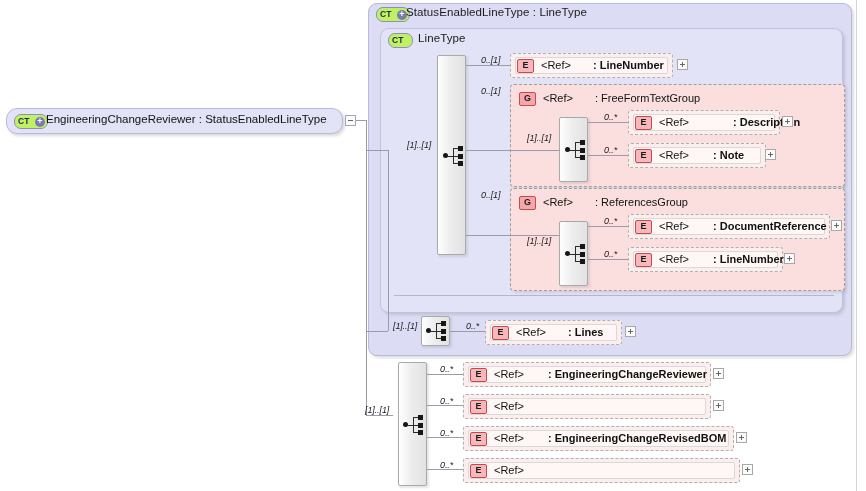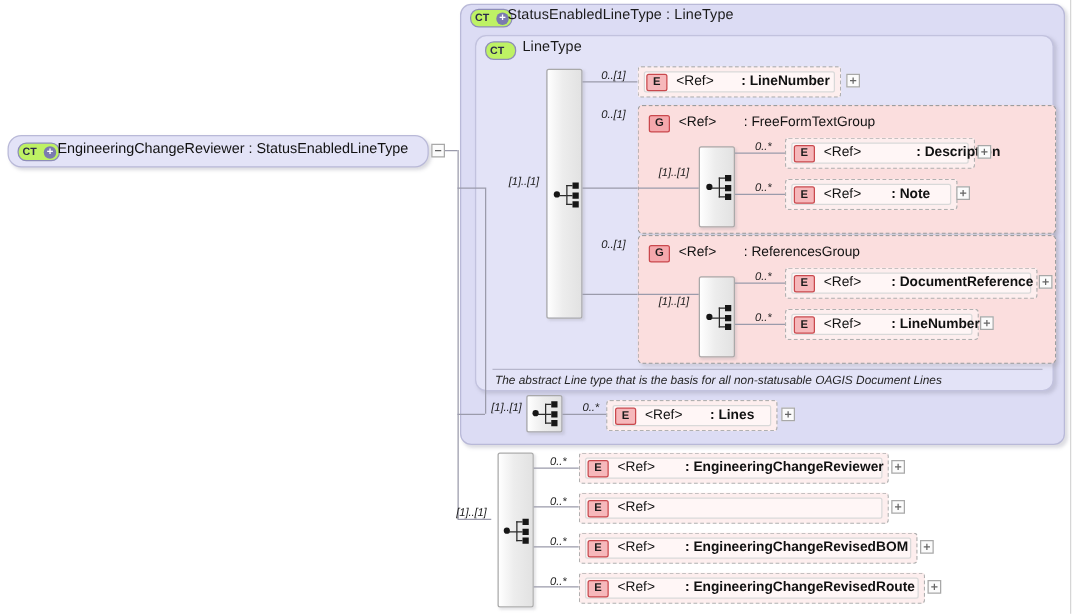--- a/index.html
+++ b/index.html
@@ -297,21 +297,20 @@
     CT<span class="plus-dot">+</span>
   </div>
   <div class="ct-title" style="left:406px; top:6px;">StatusEnabledLineType : LineType</div>
 
   <div class="ct-box inner" style="left:380px; top:28px; width:463px; height:285px;"></div>
 
   <div class="ct-icon" style="left:388px; top:33px;">CT</div>
   <div class="ct-title" style="left:418px; top:32px;">LineType</div>
 
   <div class="annot-rule" style="left:394px; top:295px; width:440px;"></div>
-  <div class="annot" style="left:396px; top:299px;">The abstract Line type that is the basis for all non-statusable OAGIS Document Lines</div>
 
   <div class="root-node" style="left:6px; top:108px; width:337px; height:26px;">
   </div>
   <div class="ct-icon wide" style="left:14px; top:114px;">
     CT<span class="plus-dot">+</span>
   </div>
   <div class="root-label" style="left:46px; top:113px;">EngineeringChangeReviewer : StatusEnabledLineType</div>
   <div class="collapser" style="left:345px; top:115px;"></div>
 
   <div class="ln-h" style="left:356px; top:120px; width:10px;"></div>
@@ -511,19 +510,18 @@
     <div class="ref-text">&lt;Ref&gt;</div>
     <div class="ref-name" style="left:84px;">: EngineeringChangeRevisedBOM</div>
   </div>
   <div class="expander" style="left:736px; top:432px;"></div>
 
   <div class="card" style="left:440px; top:460px;">0..*</div>
   <div class="ref-box" style="left:463px; top:458px; width:277px; height:25px;">
     <div class="ref-inner"></div>
     <div class="eg-icon">E</div>
     <div class="ref-text">&lt;Ref&gt;</div>
-    <div class="ref-name" style="left:84px;">: EngineeringChangeRevisedRoute</div>
   </div>
   <div class="expander" style="left:742px; top:464px;"></div>
 
   <div class="edge-line" style="left:856px;"></div>
 
 </div>
 
 </body></html>

